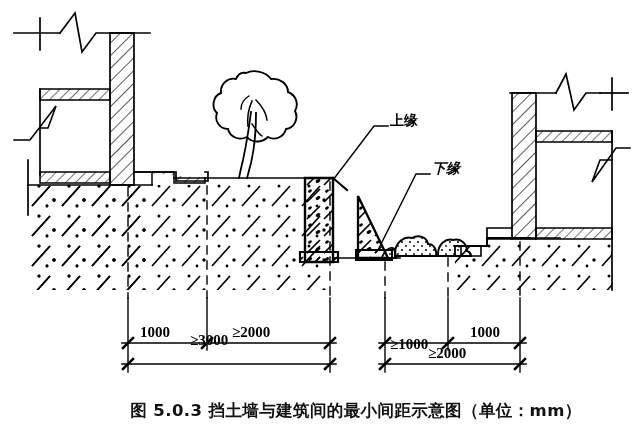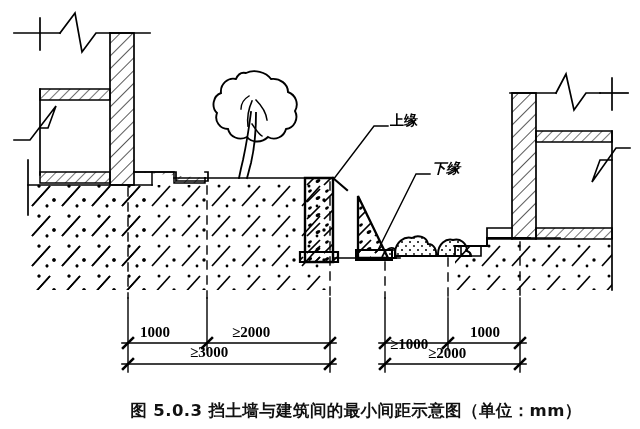--- a/index.html
+++ b/index.html
@@ -26,21 +26,21 @@
   }
   #lbl-upper{left:390px;top:112px;}
   #lbl-lower{left:432px;top:160px;font-style:italic;}
   .dimtxt{
     font-family:"Liberation Serif","DejaVu Serif",serif;
     font-size:15px;font-weight:700;color:#000;
     position:absolute;white-space:nowrap;
   }
   #d-l1{left:140px;top:324px;}
   #d-l2{left:232px;top:324px;}
-  #d-l3{left:190px;top:344px;}
+  #d-l3{left:190px;top:332px;}
   #d-r1{left:390px;top:324px;margin-top:12px;}
   #d-r2{left:470px;top:324px;}
   #d-r3{left:428px;top:345px;}
 </style>
 </head>
 <body>
 
 <div id="page">
 
   <svg id="drawing" viewBox="0 0 640 429">

